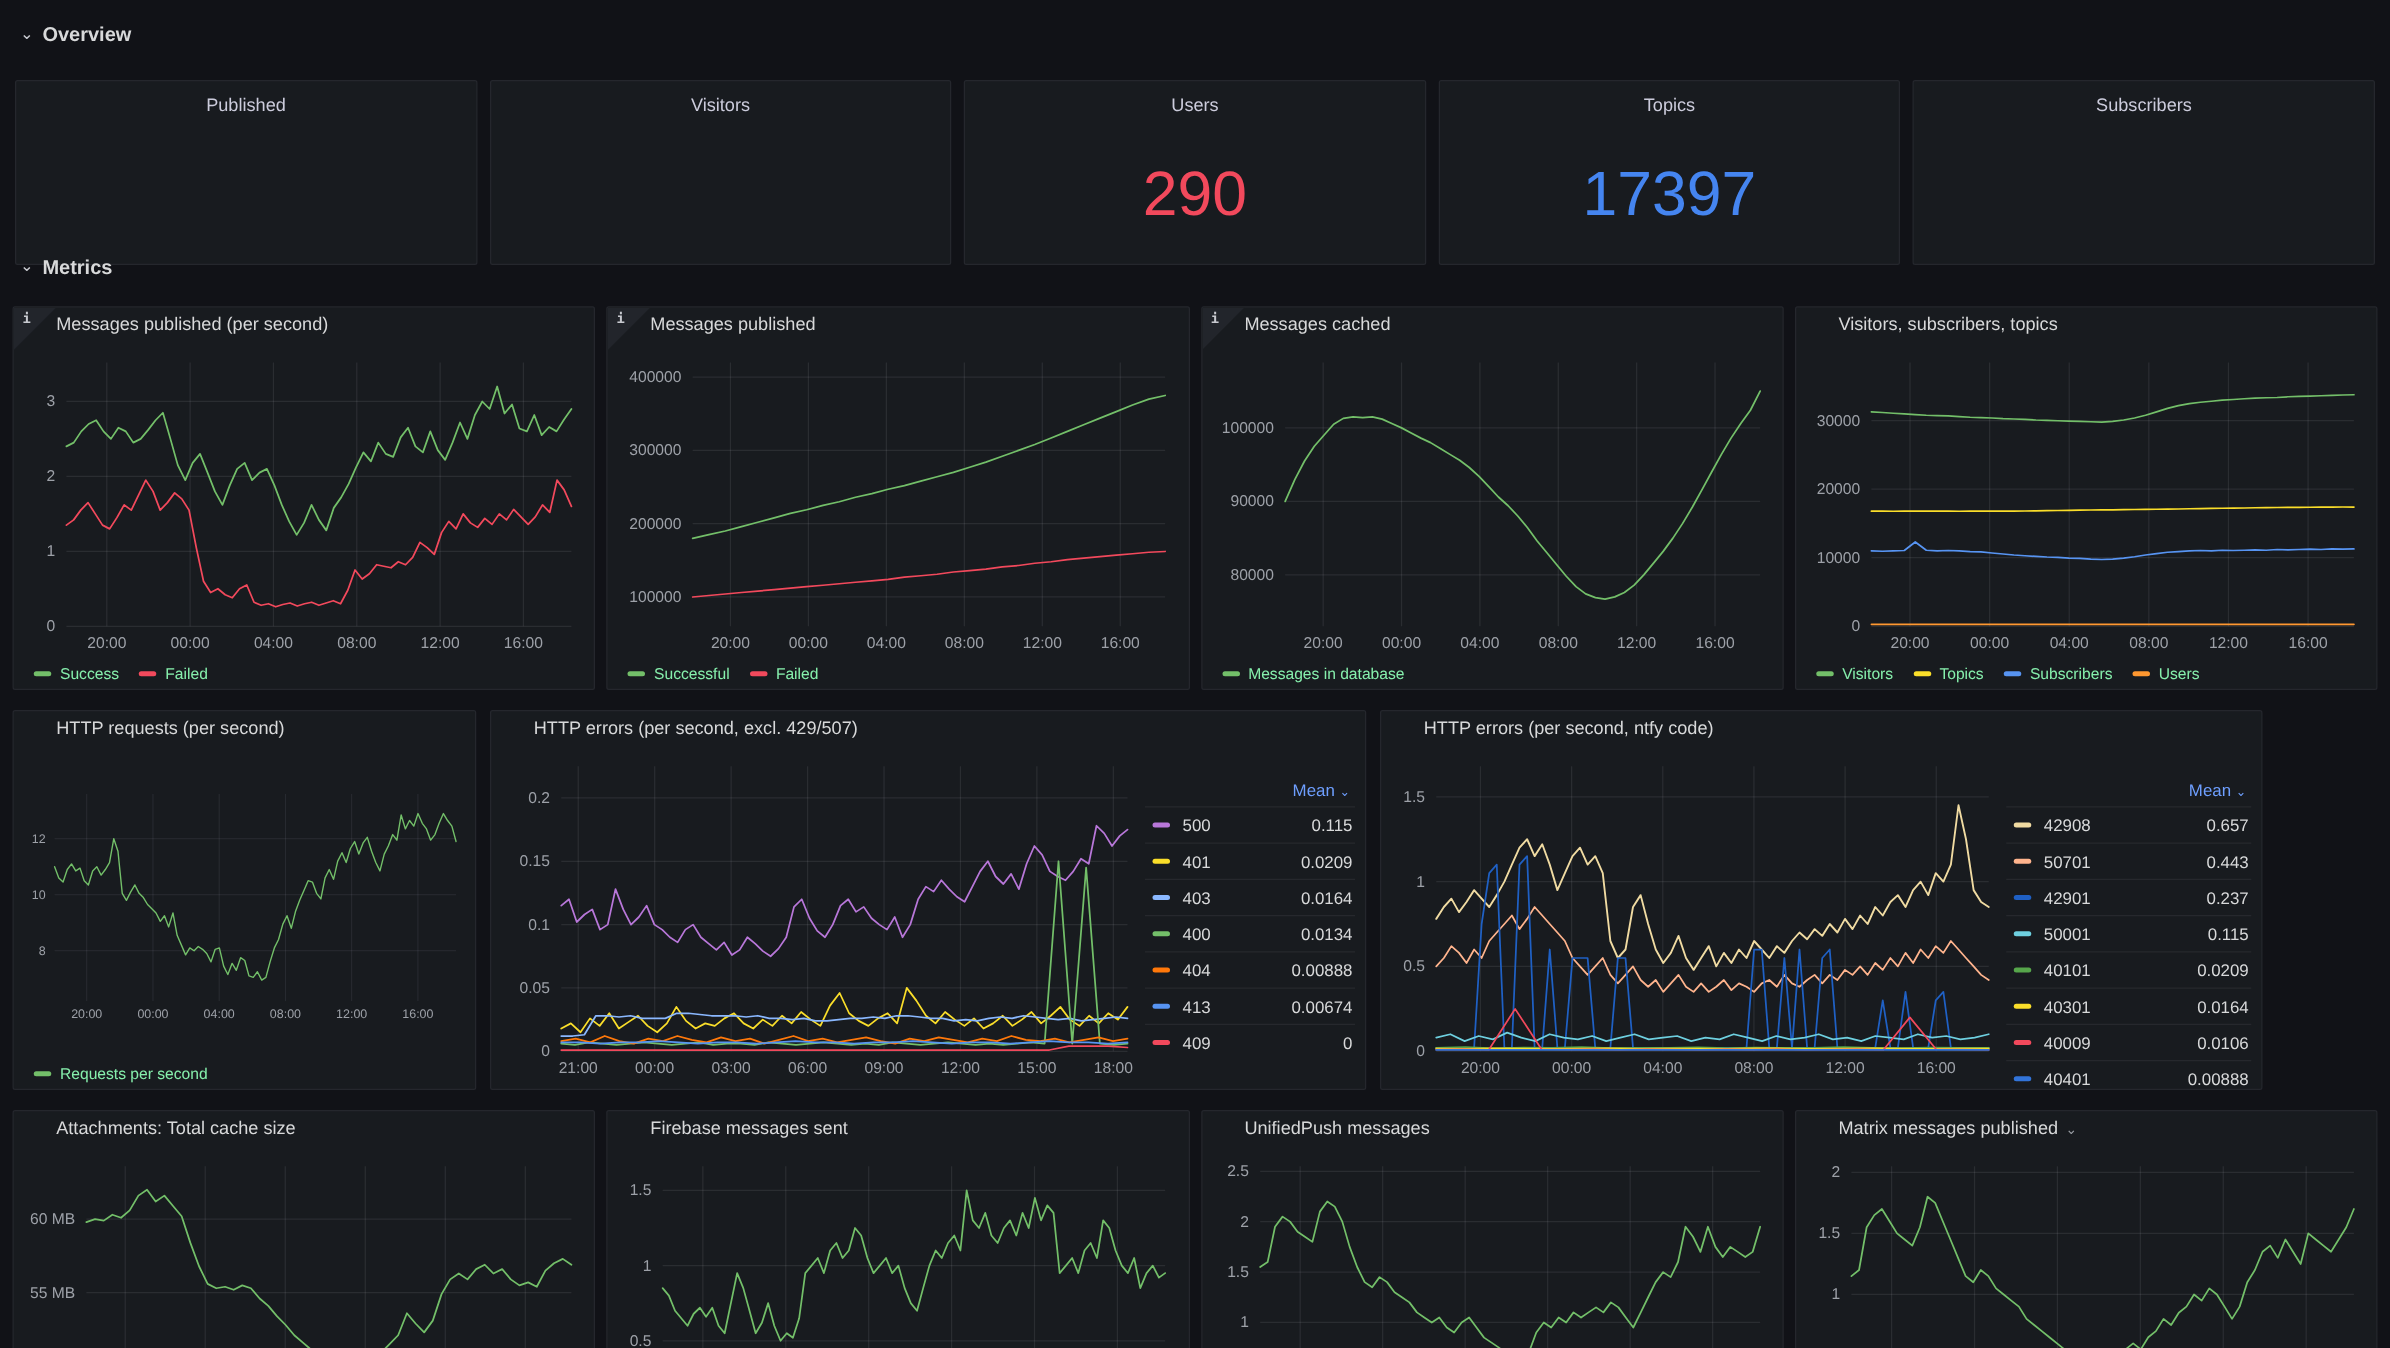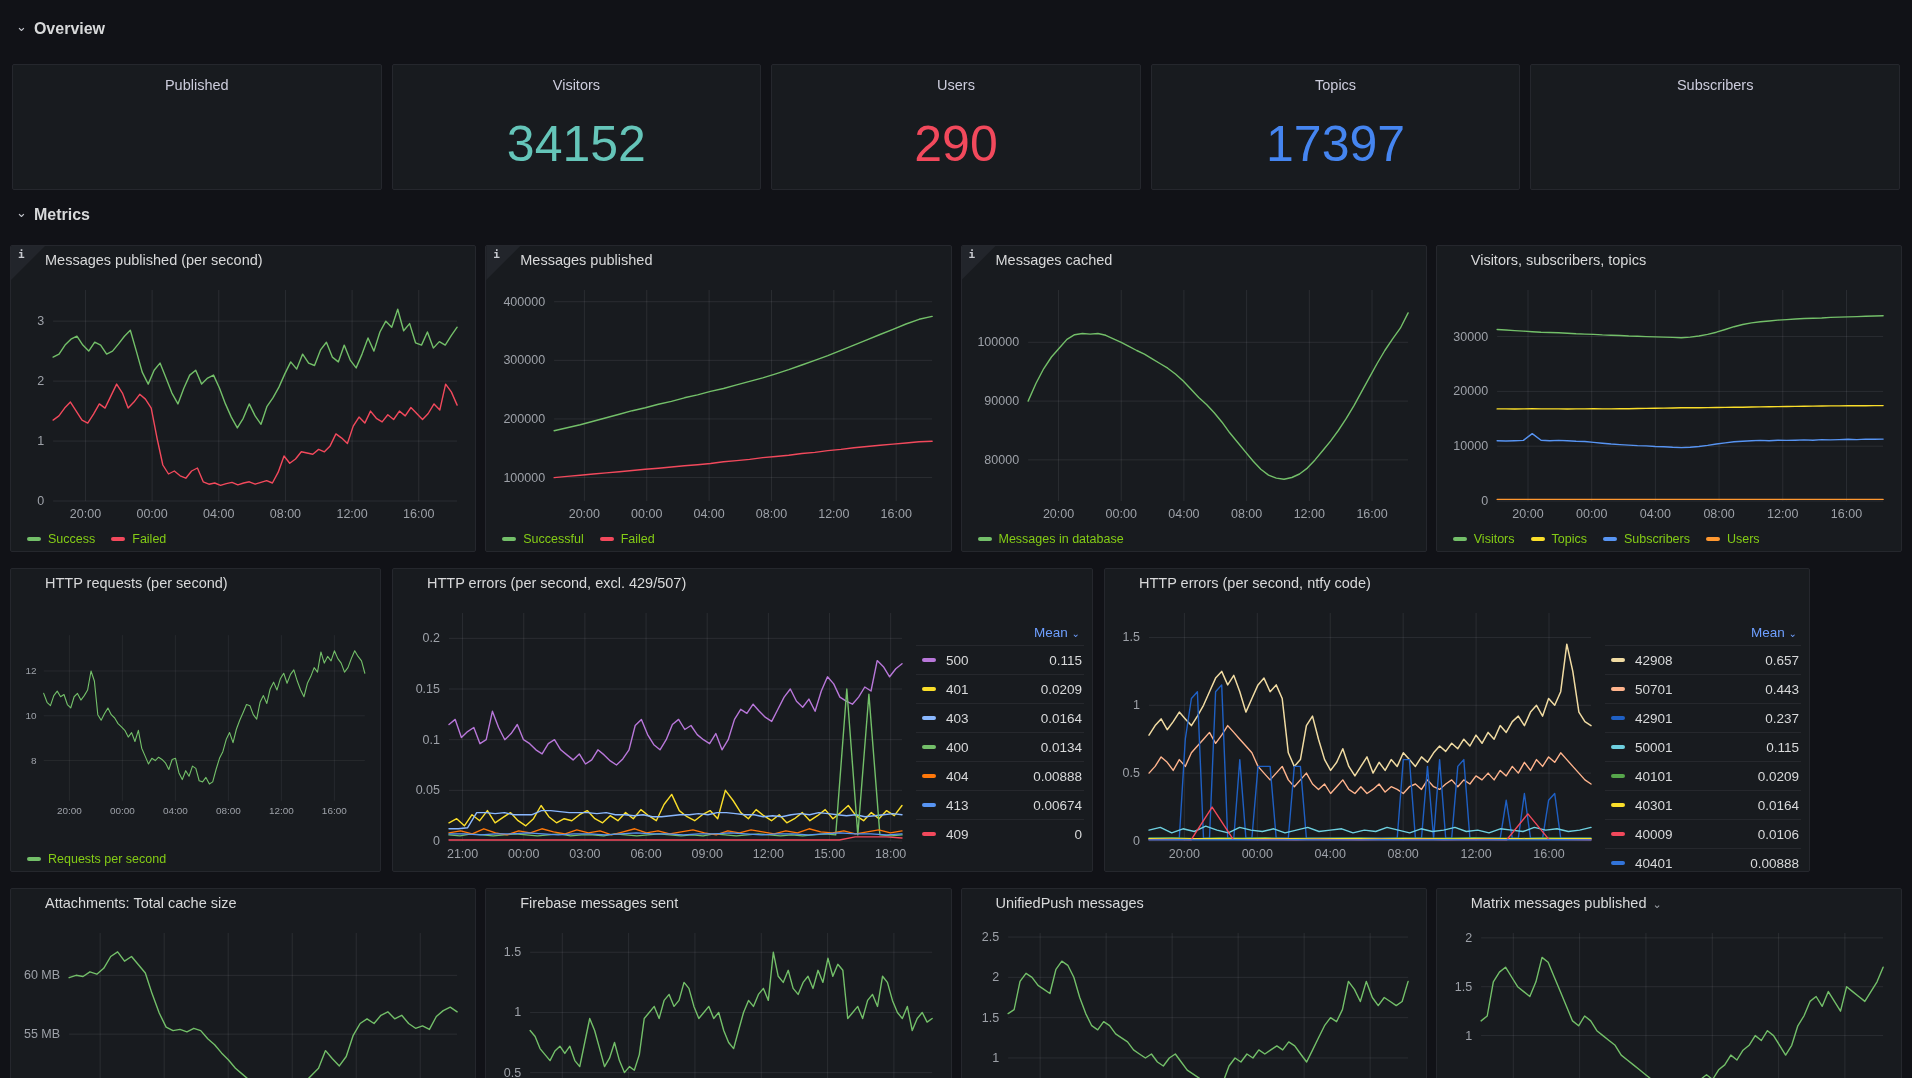--- a/index.html
+++ b/index.html
@@ -17,21 +17,21 @@
     align-items:center; justify-content:center; font-size:50px; font-weight:500; letter-spacing:0; }
   .p-title { position:absolute; top:6px; left:34px; right:34px; height:22px; text-align:left;
     color:#d8d9da; font-size:14.5px; font-weight:500; white-space:nowrap; cursor:pointer; }
   .t-chev { color:#9da1a8; font-size:11px; margin-left:6px; }
   .c-body { position:absolute; top:30px; left:4px; right:4px; bottom:26px; }
   .c-body.noleg { bottom:4px; }
   .c-body.flex { display:flex; align-items:stretch; bottom:6px; }
   .svg-wrap { position:relative; flex:1; width:100%; height:100%; }
   svg.chart { display:block; width:100%; height:100%; }
   .legend-row { position:absolute; left:16px; bottom:5px; display:flex; gap:16px; align-items:center; }
-  .legend-item { display:flex; align-items:center; gap:7px; color:#84cc16; font-size:12.5px; cursor:pointer; }
+  .legend-item { display:flex; align-items:center; gap:7px; color:#86efac; font-size:12.5px; cursor:pointer; }
   .pill { width:14px; height:4px; border-radius:2px; flex:0 0 auto; }
   .legend-table { flex:0 0 auto; margin-top:24px; margin-right:4px; font-size:13.5px; }
   .lt-head { text-align:right; color:#6e9fff; font-weight:500; padding:2px 4px 5px 0; cursor:pointer; }
   .lt-head .chev { font-size:10px; }
   .lt-row { display:flex; align-items:center; height:29px; border-top:1px solid rgba(204,204,220,0.08);
     color:#d8d9da; cursor:pointer; padding-right:2px; }
   .lt-row .pill { margin:0 10px 0 6px; }
   .lt-code { flex:1; }
   .lt-val { text-align:right; }
   .info-corner { position:absolute; top:0; left:0; width:34px; height:34px;
@@ -41,27 +41,26 @@
   .w-req { width:371px; } .w-err1 { width:701px; } .w-err2 { width:706px; }
 </style>
 </head>
 <body>
 
 <div class="section-header" style="left:16px; top:20px;">
   <span class="section-chev">⌄</span>
   <span>Overview</span>
 </div>
 
-<div class="row" style="left:12px; top:64px; width:1888px; height:126px; gap:10px;">
+<div class="row" style="left:12px; top:64px; width:1888px; height:148px; gap:10px;">
   <div class="panel stat-panel">
     <div class="stat-title">Published</div>
   </div>
   <div class="panel stat-panel">
     <div class="stat-title">Visitors</div>
-    <div class="stat-value" style="color: rgb(101, 197, 185);">34152</div>
   </div>
   <div class="panel stat-panel">
     <div class="stat-title">Users</div>
     <div class="stat-value" style="color: rgb(242, 73, 92);">290</div>
   </div>
   <div class="panel stat-panel">
     <div class="stat-title">Topics</div>
     <div class="stat-value" style="color: rgb(69, 133, 240); text-align: center;">17397</div>
   </div>
   <div class="panel stat-panel">

